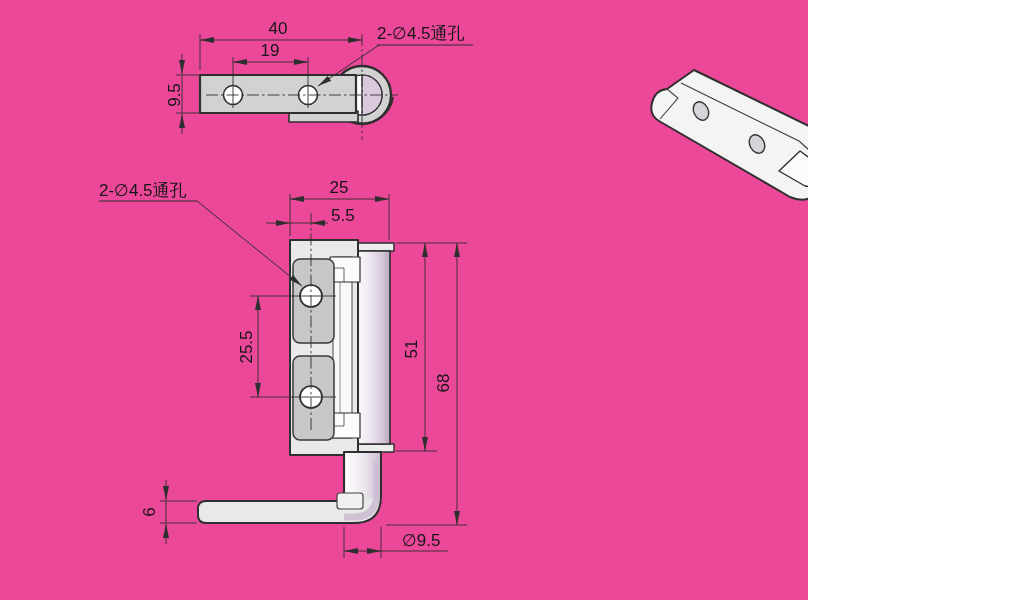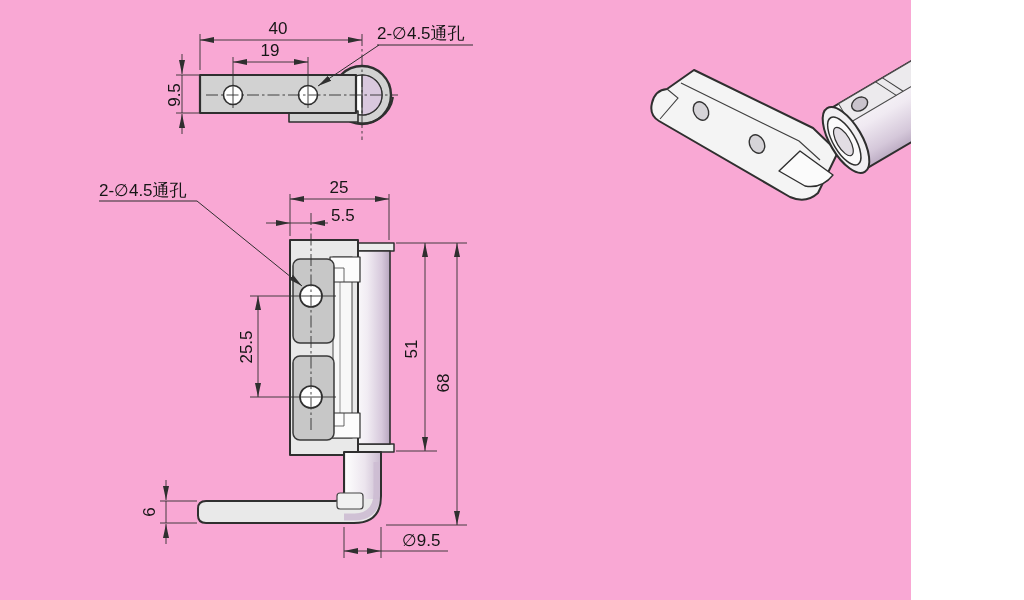--- a/index.html
+++ b/index.html
@@ -1,16 +1,16 @@
 <!DOCTYPE html>
 <html><head>
 <meta charset="utf-8">
 <style>
   html,body{margin:0;padding:0;background:#ffffff;}
-  #stage{position:relative;width:911px;height:600px;background:#f9a8d4;overflow:hidden;}
+  #stage{position:relative;width:808px;height:600px;background:#ec4899;overflow:hidden;}
   svg text{font-family:"Liberation Sans","DejaVu Sans",sans-serif;font-size:17px;fill:#161616;}
   svg .tmid{text-anchor:middle;}
   .part{stroke:#2f2f2f;stroke-linejoin:round;}
   .thin{stroke:#2f2f2f;stroke-width:1;fill:none;}
   .ext{stroke:#2f2f2f;stroke-width:0.9;fill:none;}
   .cl{stroke:#2f2f2f;stroke-width:0.9;fill:none;stroke-dasharray:12 3 2.5 3;}
   .edge{stroke:#3f3f3f;fill:none;}
 </style>
 </head>
 <body>

